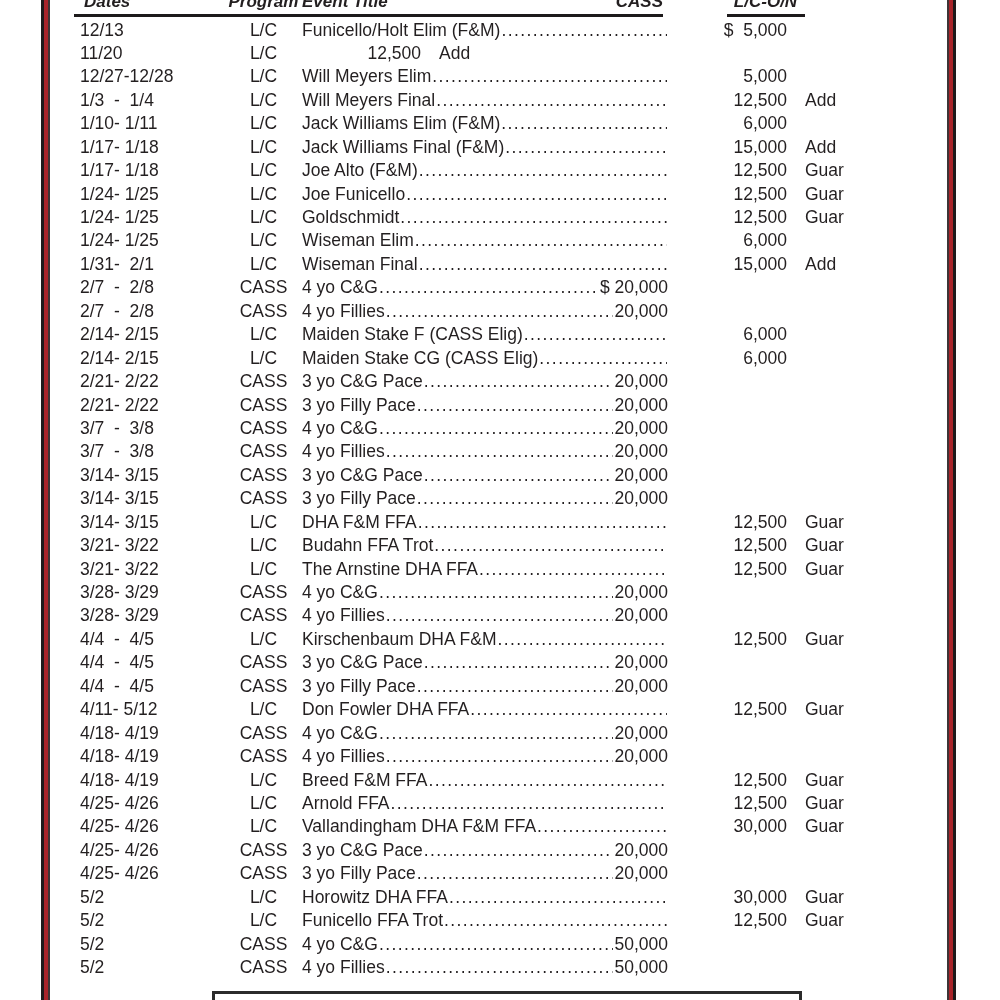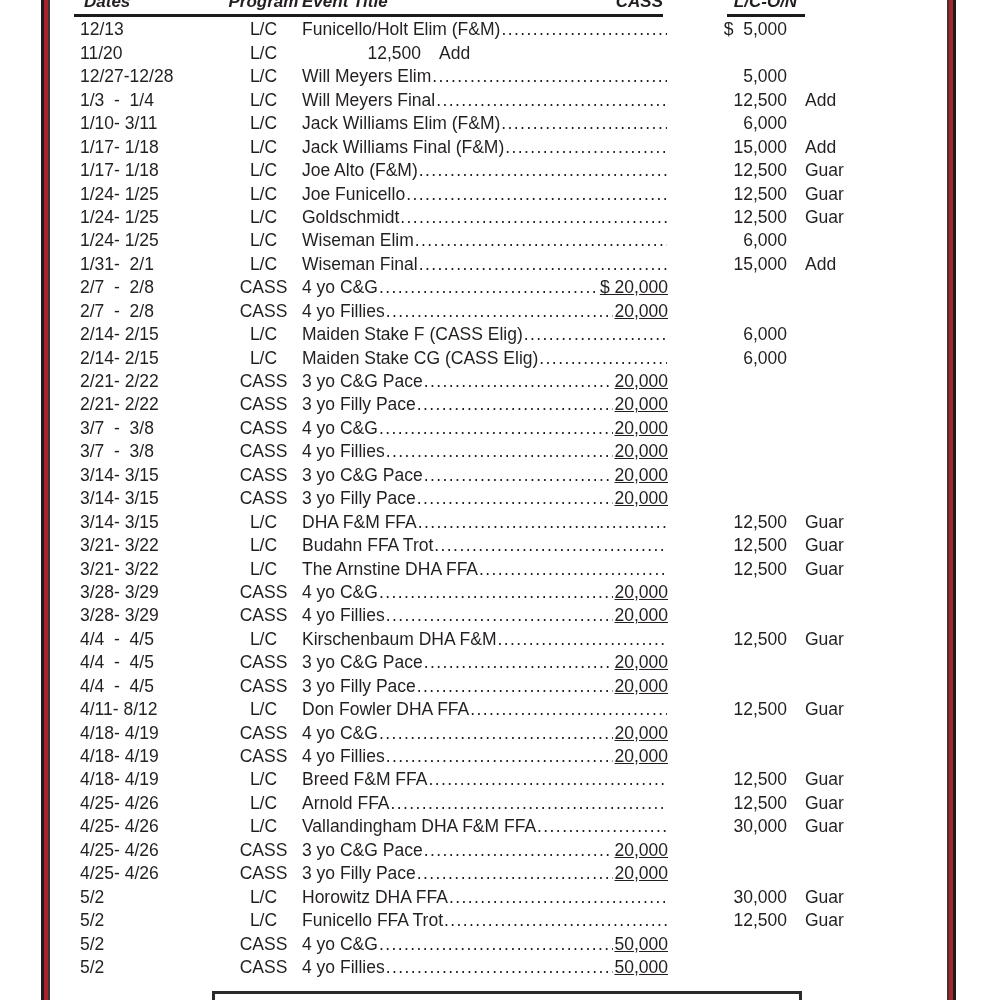--- a/index.html
+++ b/index.html
@@ -29,28 +29,28 @@
   .hdr-dates   { left: 84px; }
   .hdr-program { left: 225px; width: 77px; text-align: center; }
   .hdr-event   { left: 302px; }
   .hdr-cass    { left: 530px; width: 133px; text-align: right; }
   .hdr-lcon    { left: 727px; width: 77px; text-align: center; }
   .hline { position: absolute; top: 13.5px; height: 3.5px; background: #1d1a1b; }
   .hline-main { left: 74px; width: 589px; }
   .hline-lcon { left: 727px; width: 78px; }
   
   .rows { position: absolute; top: 18.5px; left: 0; right: 0; font-size: 17.5px; }
-  .row { display: flex; align-items: flex-end; height: 23.45px; line-height: 23.45px; }
+  .row { display: flex; align-items: flex-start; height: 23.45px; line-height: 23.45px; }
   .c-date { margin-left: 80px; width: 145px; white-space: pre; }
   .c-prog { width: 77px; text-align: center; }
   .c-event { width: 366px; display: flex; align-items: baseline; overflow: hidden; }
   .c-event .t { white-space: pre; flex: 0 0 auto; }
   .leader { flex: 1 1 auto; overflow: hidden; white-space: nowrap; letter-spacing: 1.4px; margin: 0 1px; }
   .leader::after { content: "........................................................................................................................"; }
-  .c-cass { white-space: pre; flex: 0 0 auto; text-decoration: underline; }
+  .c-cass { white-space: pre; flex: 0 0 auto; }
   .c-lc { width: 119px; text-align: right; white-space: pre; }
   .c-note { width: 110px; padding-left: 18px; }
   
   .bottom-box {
     position: absolute; left: 212px; top: 991px;
     width: 584px; height: 70px;
     border: 3.5px solid #2b2b2b; background: #ffffff;
   }
 </style>
 </head>
@@ -107,21 +107,21 @@
     <span class="c-event">
       <span class="t">Will Meyers Final</span>
       <span class="leader"></span>
       <span class="c-cass"></span>
     </span>
     <span class="c-lc">12,500</span>
     <span class="c-note">Add</span>
   </div>
 
   <div class="row">
-    <span class="c-date">1/10- 3/11</span>
+    <span class="c-date">1/10- 1/11</span>
     <span class="c-prog">L/C</span>
     <span class="c-event">
       <span class="t">Jack Williams Elim (F&amp;M)</span>
       <span class="leader"></span>
       <span class="c-cass"></span>
     </span>
     <span class="c-lc">6,000</span>
     <span class="c-note"></span>
   </div>
 
@@ -407,21 +407,21 @@
     <span class="c-event">
       <span class="t">3 yo Filly Pace</span>
       <span class="leader"></span>
       <span class="c-cass">20,000</span>
     </span>
     <span class="c-lc"></span>
     <span class="c-note"></span>
   </div>
 
   <div class="row">
-    <span class="c-date">4/11- 8/12</span>
+    <span class="c-date">4/11- 5/12</span>
     <span class="c-prog">L/C</span>
     <span class="c-event">
       <span class="t">Don Fowler DHA FFA</span>
       <span class="leader"></span>
       <span class="c-cass"></span>
     </span>
     <span class="c-lc">12,500</span>
     <span class="c-note">Guar</span>
   </div>
 

